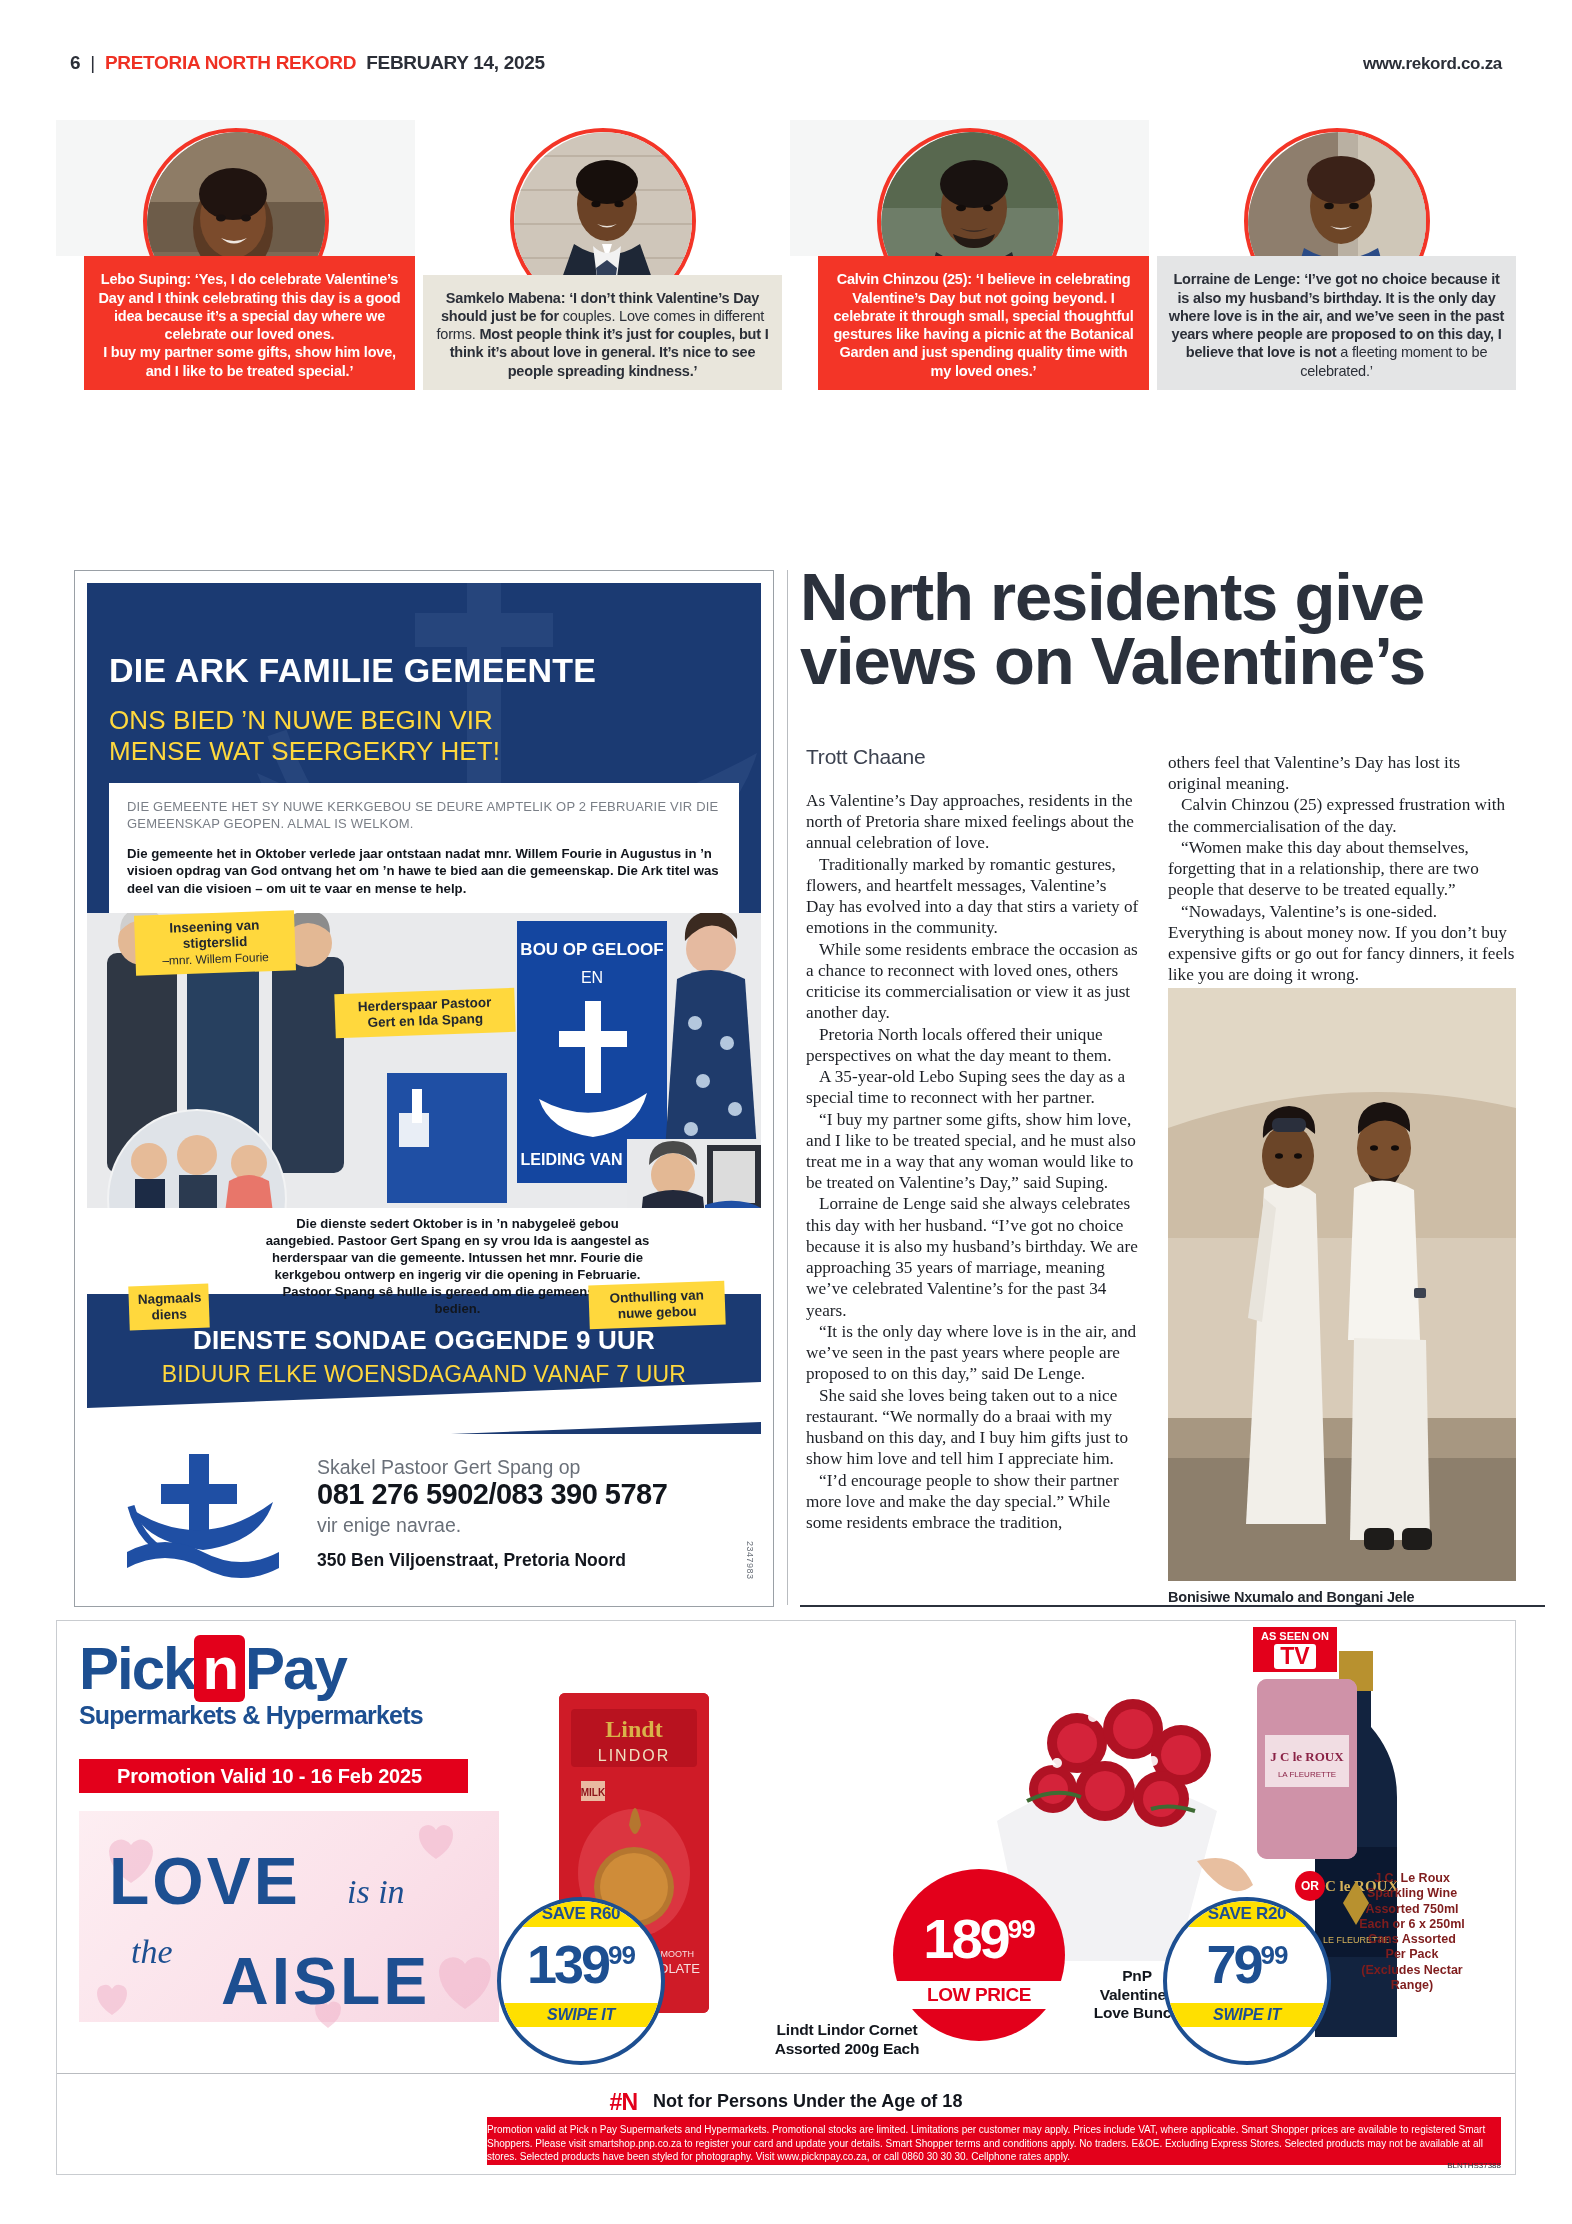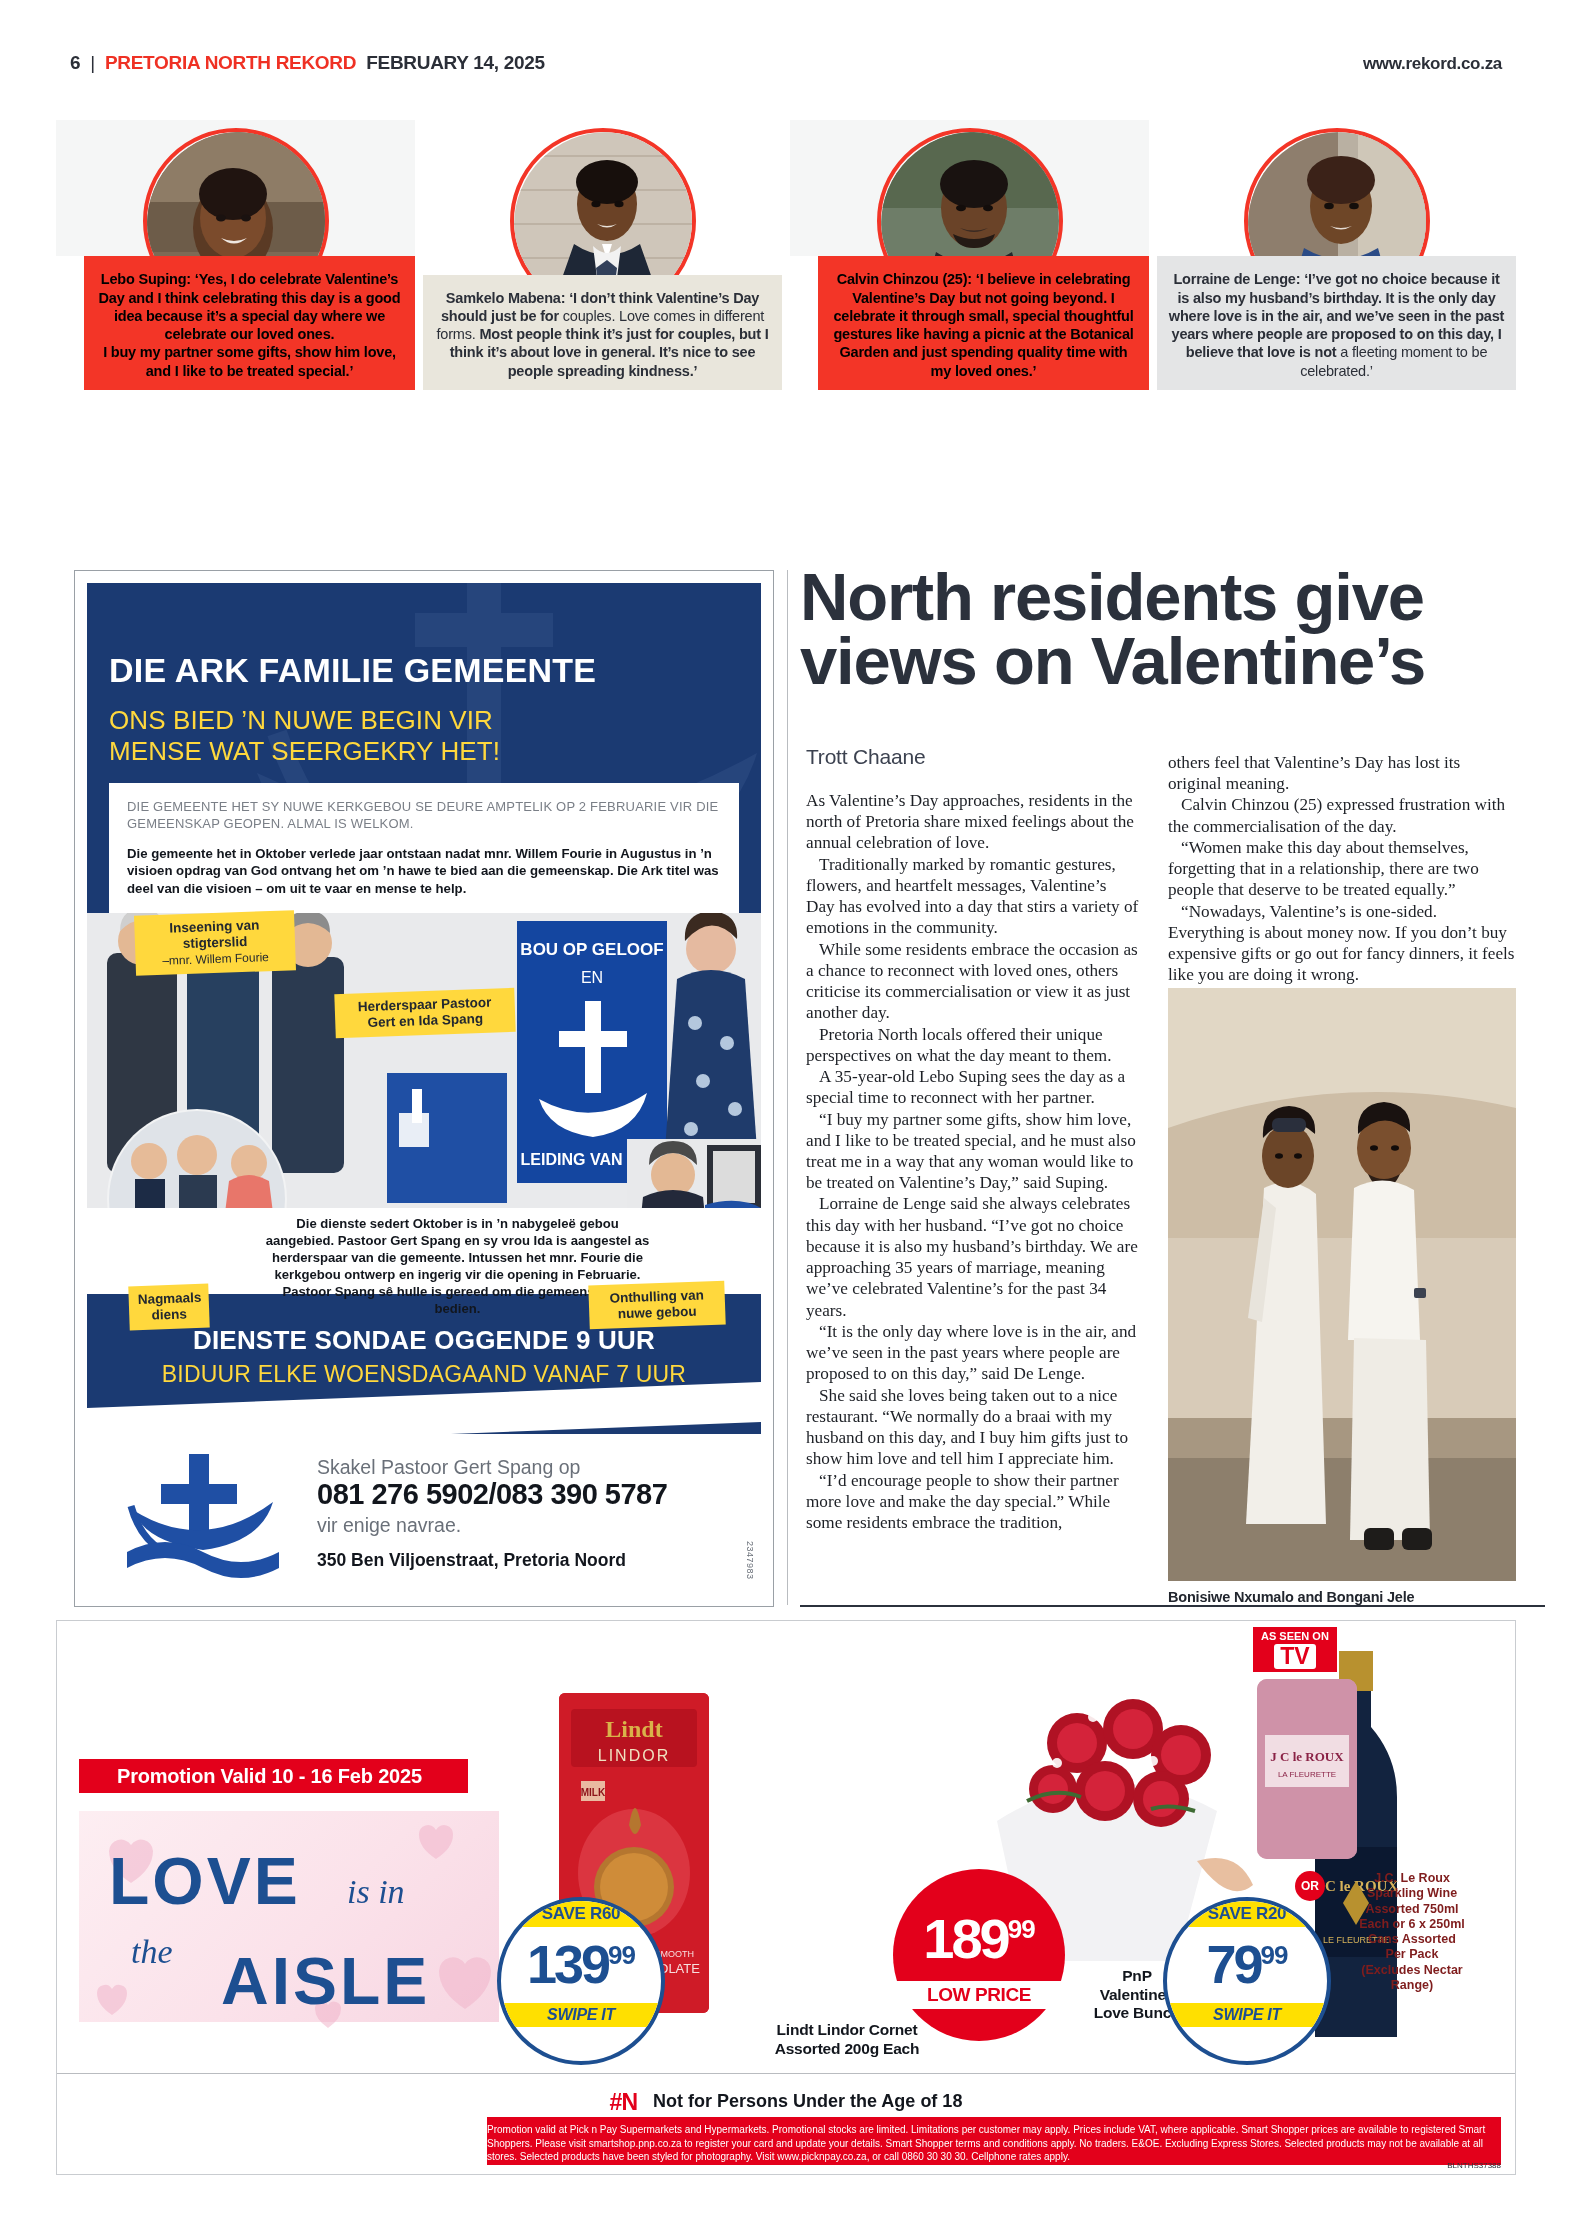--- a/index.html
+++ b/index.html
@@ -26,21 +26,21 @@
   .mast-url { font-weight: bold; font-size: 17px; color: #2b2f38; letter-spacing: -0.3px;}
 
   
   .vox-row { position: absolute; left: 56px; top: 120px; width: 1460px; height: 270px;
      display: flex; gap: 8px; }
   .vox { position: relative; flex: 1; display: flex; flex-direction: column; }
   .vox-photo { width: 100%; height: 255px; position: relative; overflow: hidden; }
   .vox-cap { flex: 1; padding: 14px 10px 10px; text-align: center;
      font-size: 14.5px; line-height: 1.26; font-weight: bold; letter-spacing: -0.2px; }
   .vox.red .vox-photo { background: #f5f6f6; }
-  .vox.red .vox-cap { background: #f33527; color: #000000; margin-left: 28px; }
+  .vox.red .vox-cap { background: #f33527; color: #ffffff; margin-left: 28px; }
   .vox.beige .vox-cap { background: #e9e6dc; color: #2b2f38; }
   .vox.grey .vox-cap { background: #e4e5e6; color: #2b2f38; }
   .vox-cap .tail { font-weight: normal; }
 
   
   .portrait {
     position: absolute; left: 50%; top: 8px; transform: translateX(-50%);
     width: 186px; height: 186px; border-radius: 50%;
     border: 4px solid #f33527; overflow: hidden;
   }
@@ -528,20 +528,26 @@
         <div class="foot-phone">081 276 5902/083 390 5787</div>
         <div class="foot-navrae">vir enige navrae.</div>
         <div class="foot-addr">350 Ben Viljoenstraat, Pretoria Noord</div>
         <div class="ad-code">2347983</div>
       </div>
     </div>
   </div>
 
   <div class="pnp">
 
+    <div class="pnp-logo">
+      <div class="pnp-word">
+        <span class="pnp-pick">Pick</span><span class="pnp-n">n</span><span class="pnp-pay">Pay</span>
+      </div>
+      <div class="pnp-tag">Supermarkets &amp; Hypermarkets</div>
+    </div>
 
     <div class="pnp-promo">Promotion Valid 10 - 16 Feb 2025</div>
 
     <div class="pnp-love">
       <svg viewBox="0 0 420 235" width="420" height="235" style="position:absolute;inset:0;">
         <g fill="#f1b5cb" opacity=".55">
           <path d="M30 40 a12 12 0 0 1 22 -6 a12 12 0 0 1 22 6 q0 18 -22 32 q-22 -14 -22 -32z"></path>
           <path d="M340 24 a9 9 0 0 1 17 -5 a9 9 0 0 1 17 5 q0 13 -17 24 q-17 -11 -17 -24z"></path>
           <path d="M360 160 a14 14 0 0 1 26 -7 a14 14 0 0 1 26 7 q0 21 -26 38 q-26 -17 -26 -38z"></path>
           <path d="M18 182 a8 8 0 0 1 15 -4 a8 8 0 0 1 15 4 q0 12 -15 22 q-15 -10 -15 -22z"></path>

